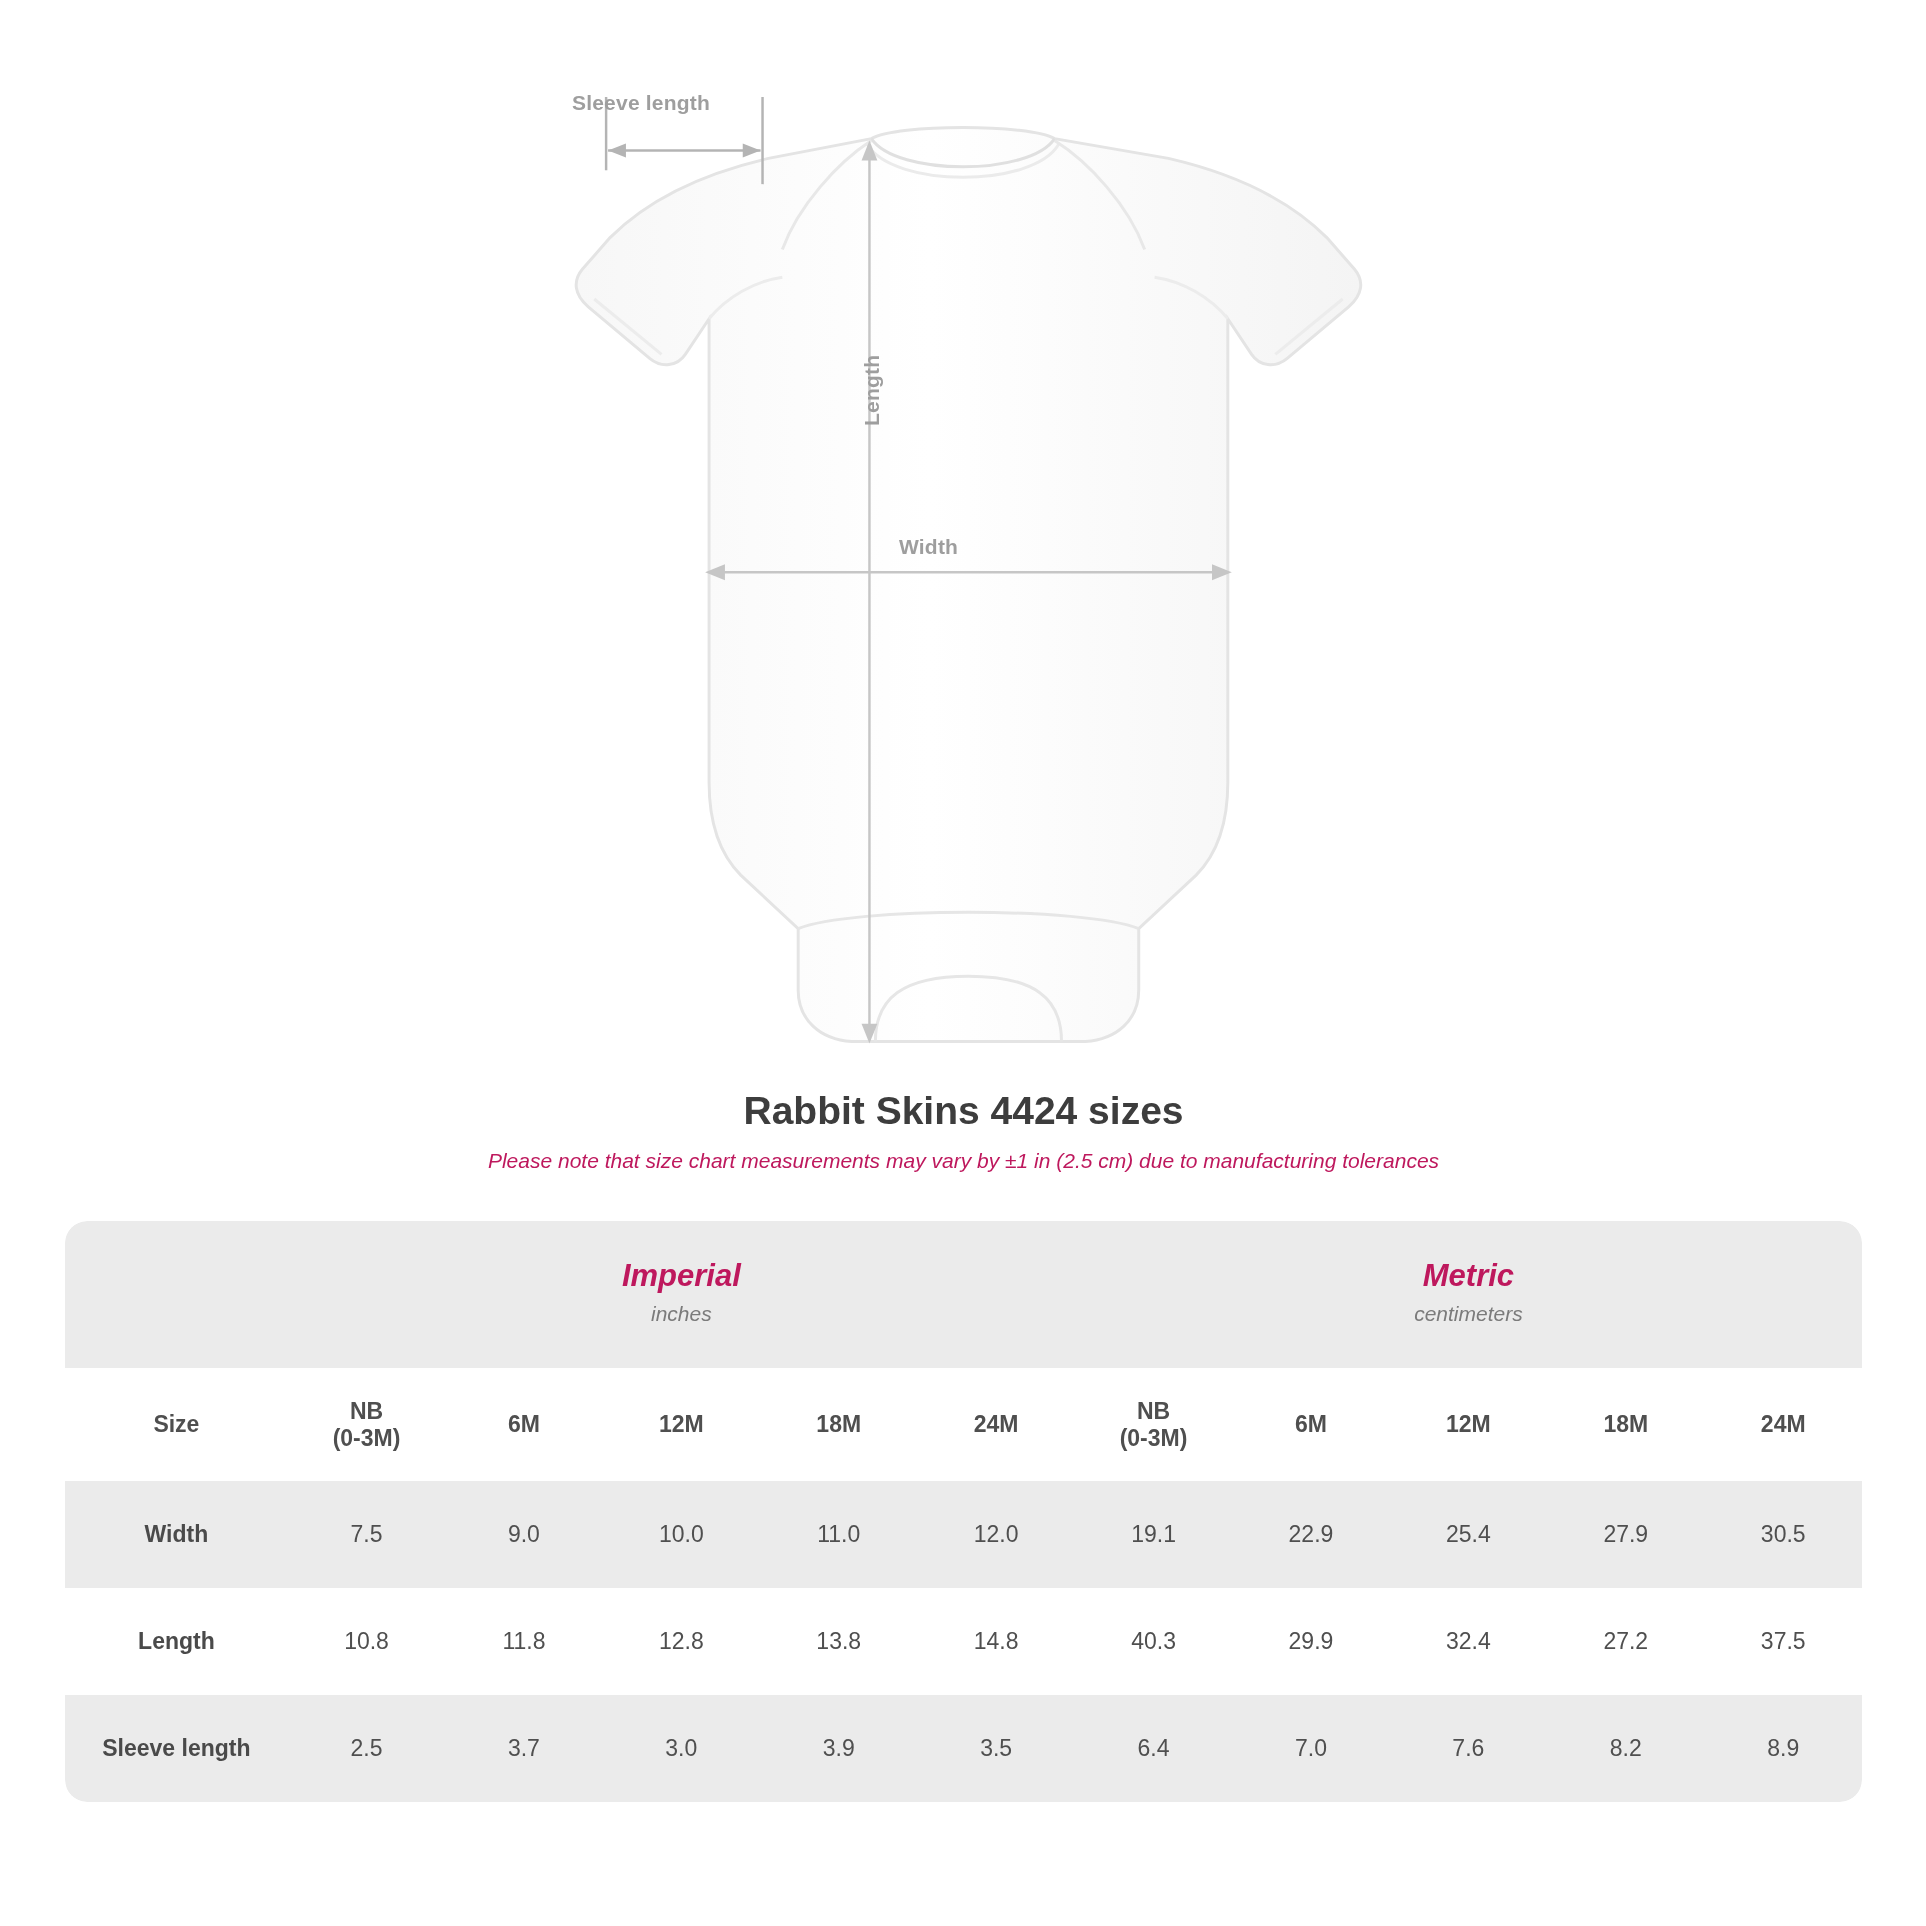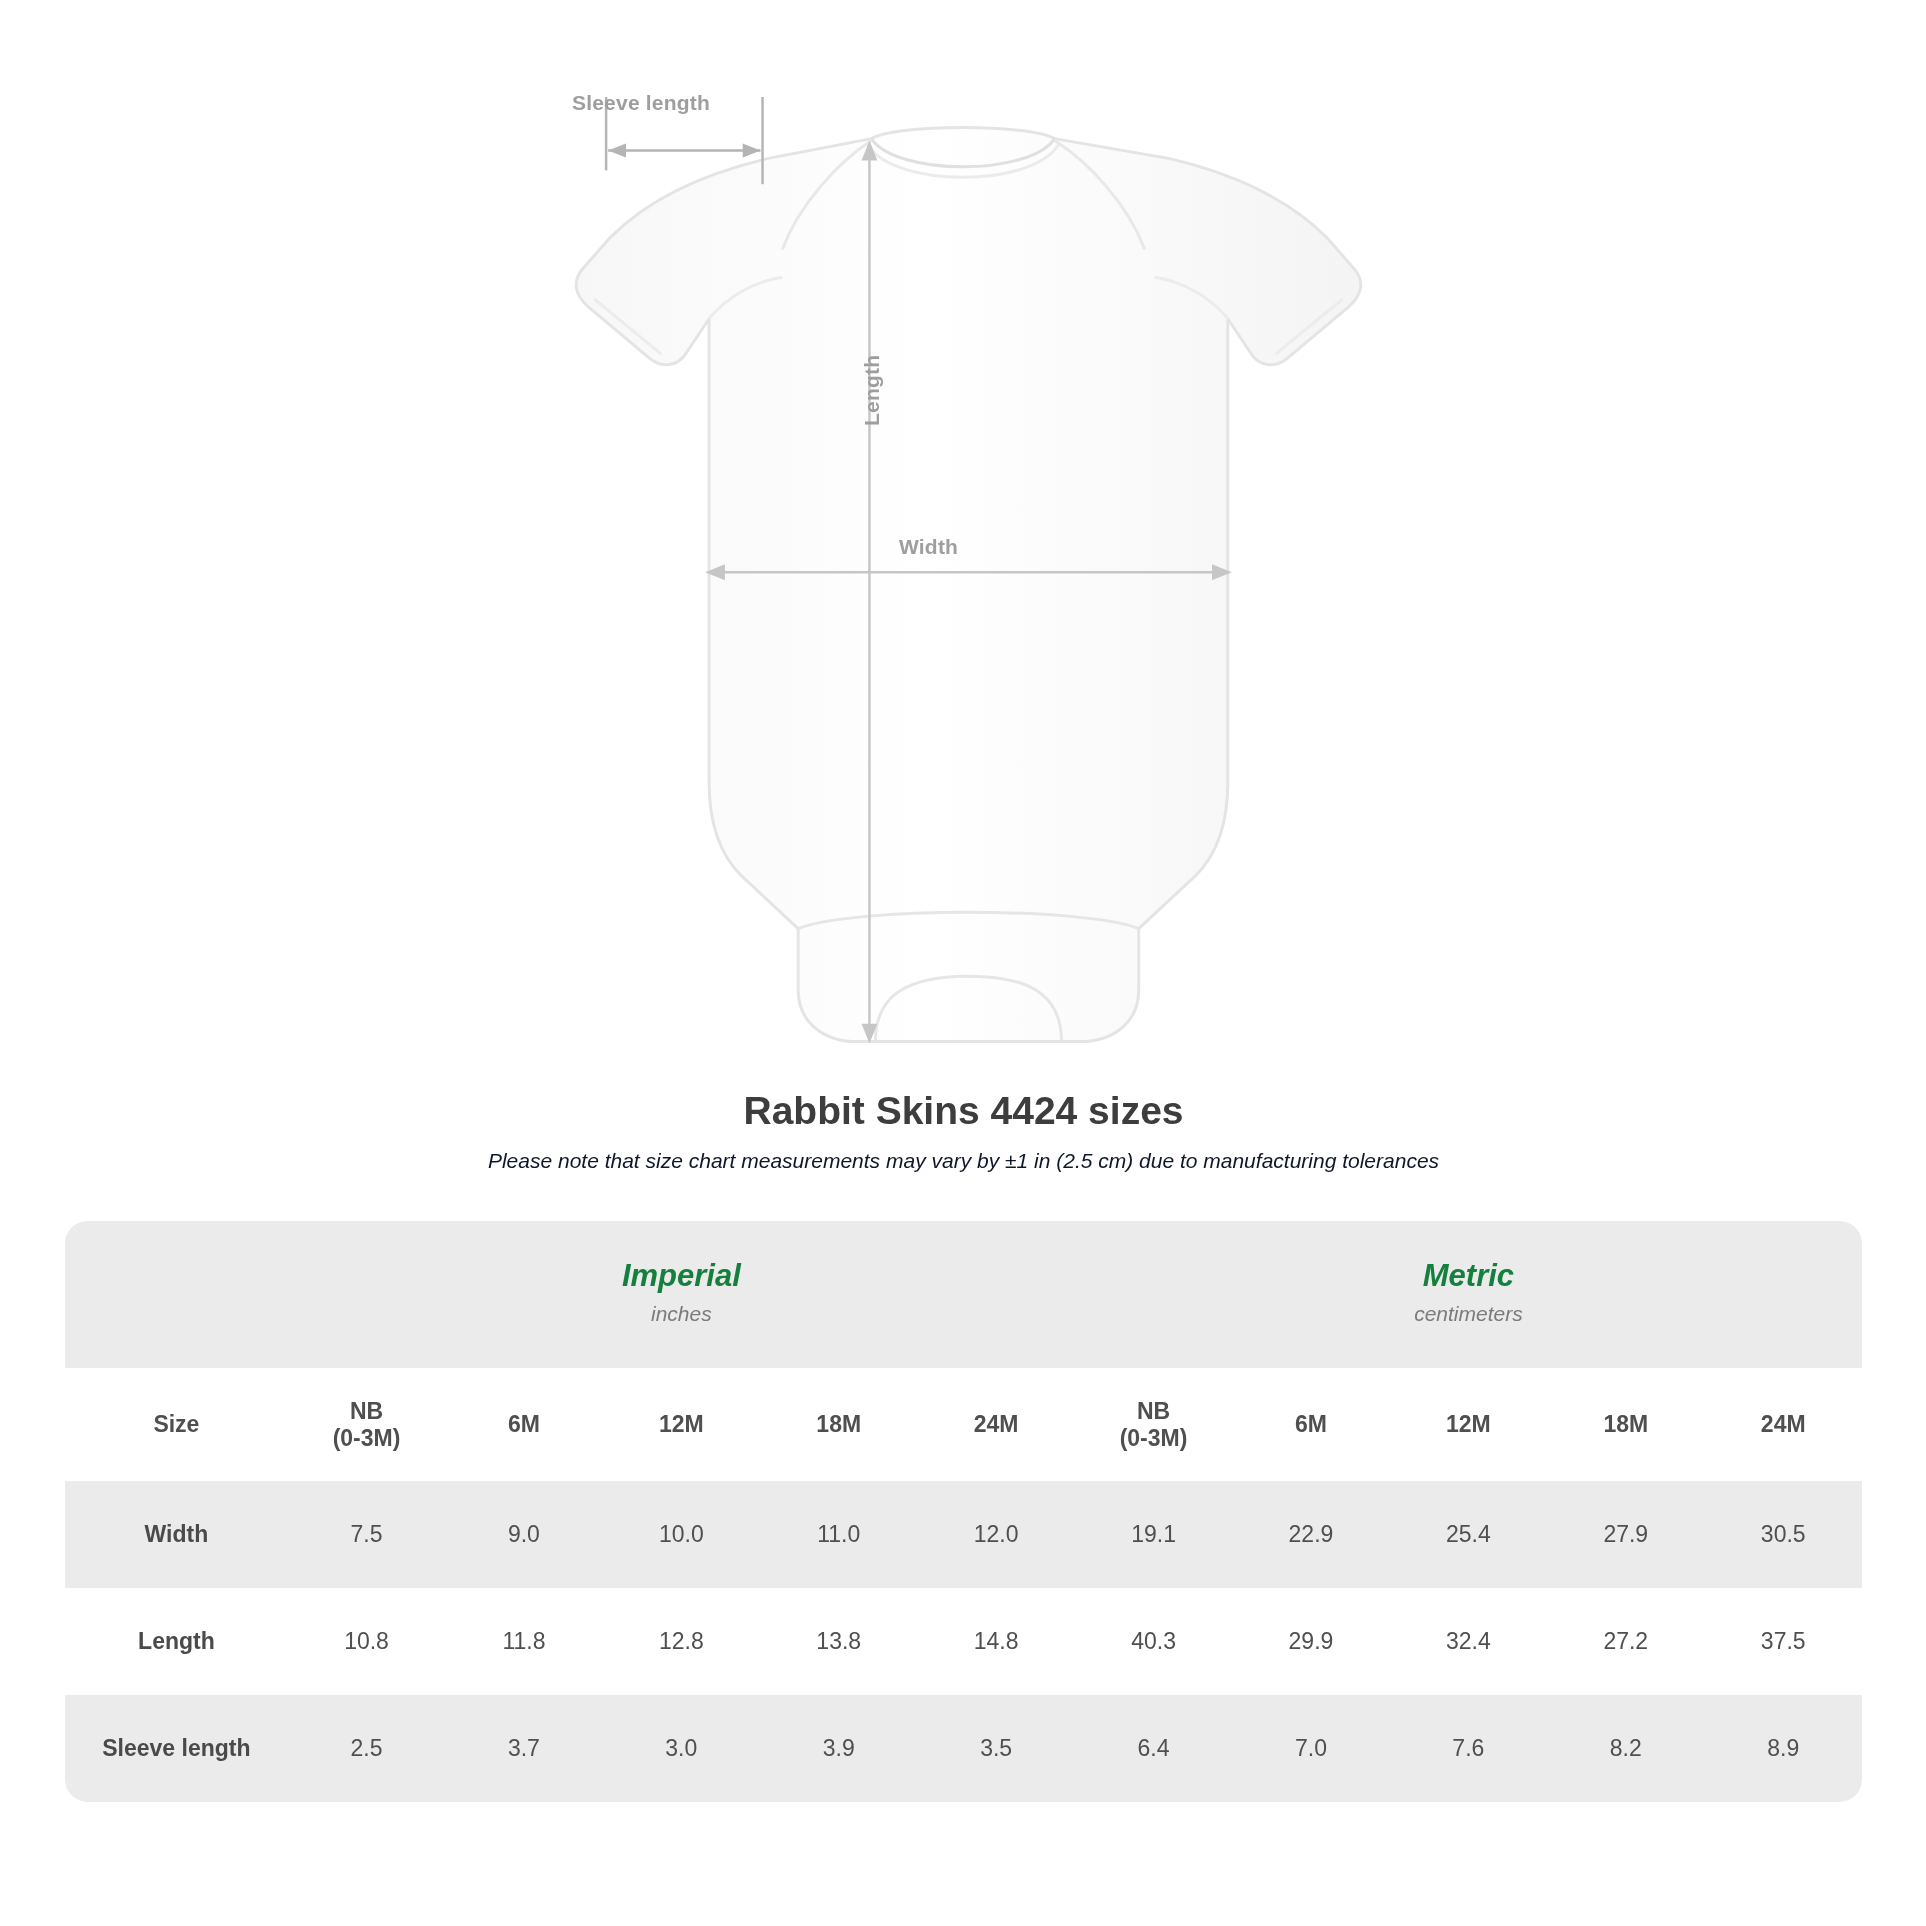--- a/index.html
+++ b/index.html
@@ -53,21 +53,21 @@
   }
   .chart-title {
     font-size: 39px;
     font-weight: bold;
     color: #3d3d3d;
     margin: 0 0 16px 0;
   }
   .chart-note {
     font-size: 21px;
     font-style: italic;
-    color: #0f172a;
+    color: #be185d;
     margin: 0;
   }
 
   
   .table-wrap {
     margin: 48px 65px 0 65px;
     border-radius: 22px;
     overflow: hidden;
     background: #ffffff;
   }
@@ -86,21 +86,21 @@
     padding: 0;
   }
   .unit-row td {
     background: #ebebeb;
     height: 147px;
   }
   .unit-system {
     font-size: 31px;
     font-style: italic;
     font-weight: bold;
-    color: #15803d;
+    color: #be185d;
     line-height: 1.25;
   }
   .unit-units {
     font-size: 21px;
     font-style: italic;
     color: #7b7b7b;
     line-height: 1.7;
   }
   .header-row td {
     background: #ffffff;

